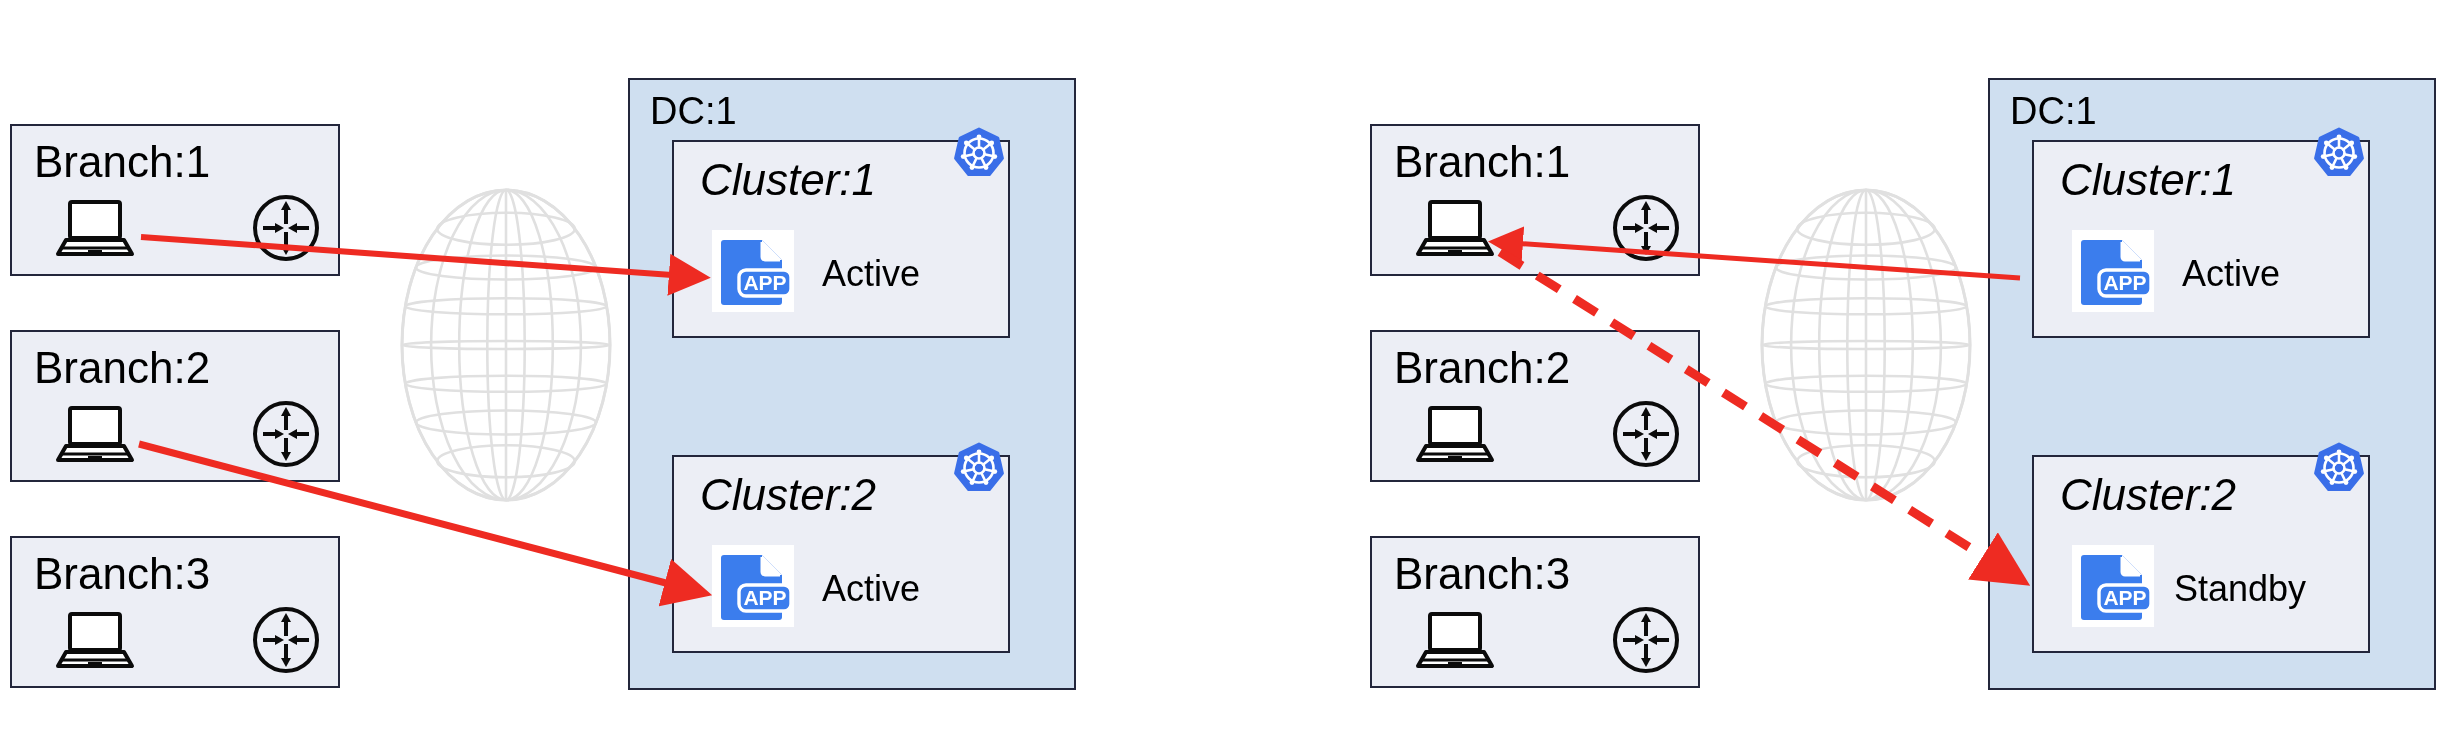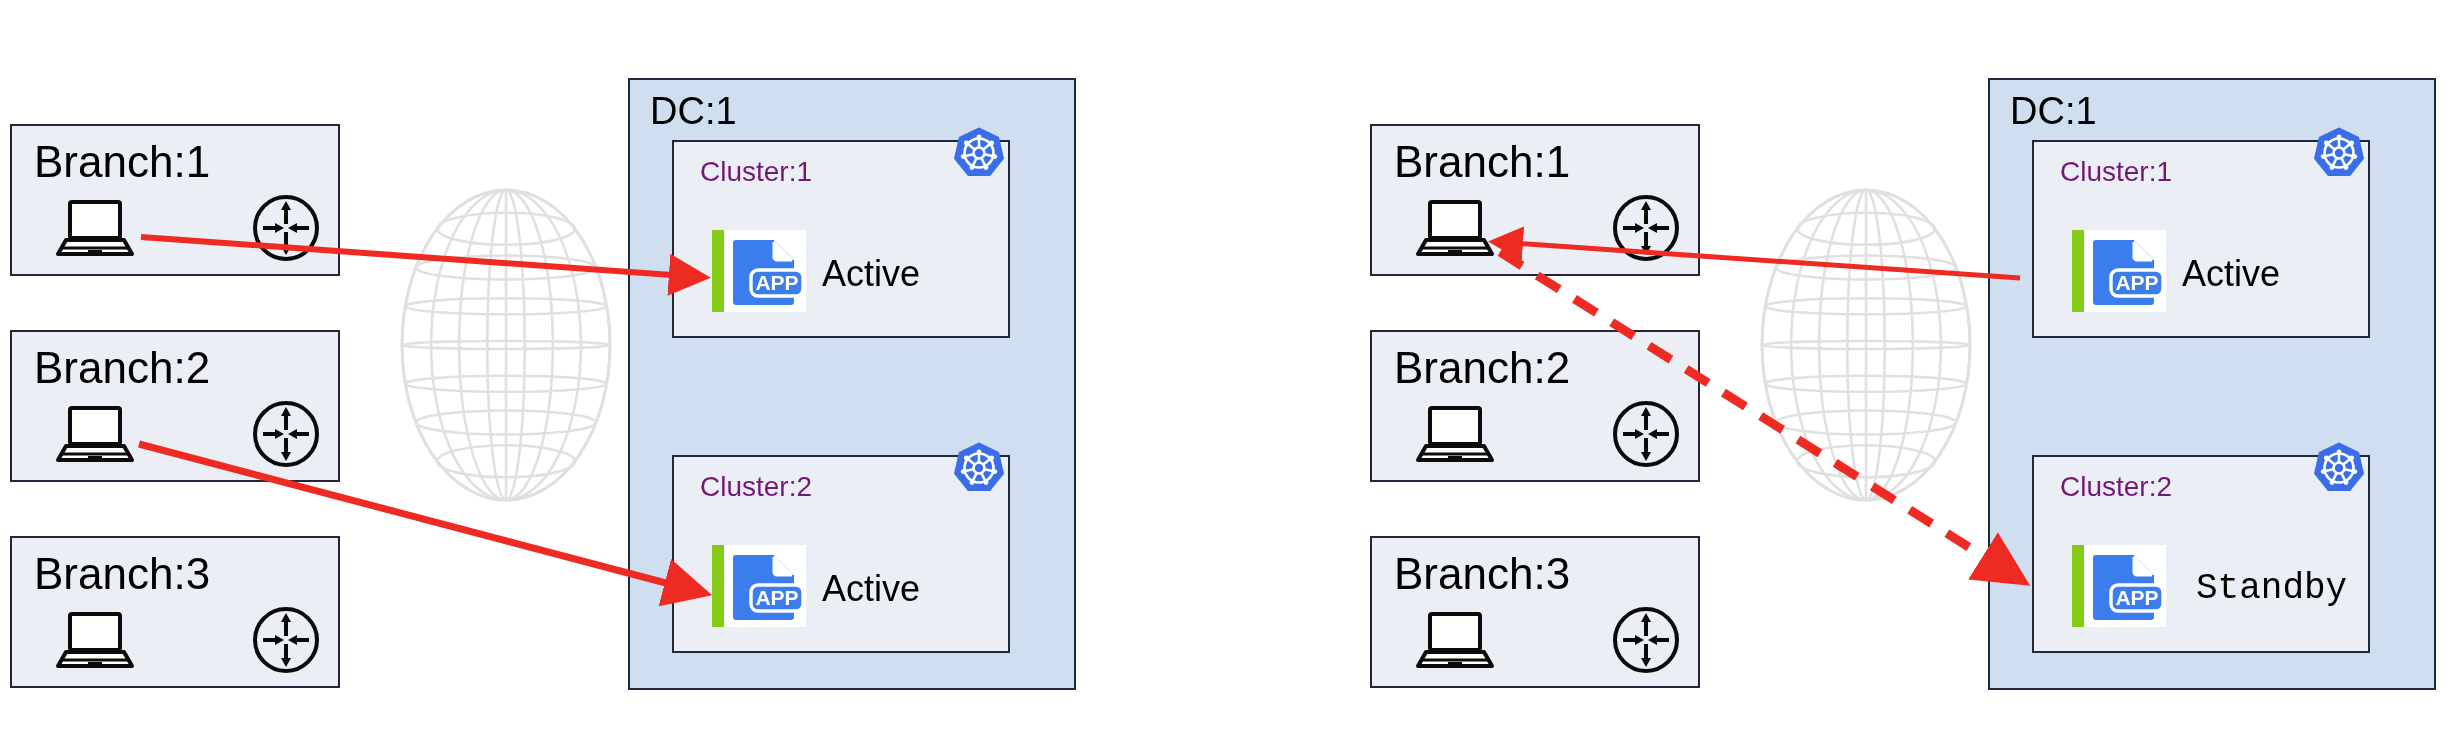--- a/index.html
+++ b/index.html
@@ -41,38 +41,39 @@
   }
   .cluster-box{
     position:absolute;
     background:#eceef5;
     border:2px solid #23263b;
     box-sizing:border-box;
   }
   .cluster-label{
     position:absolute;
     left:26px; top:16px;
-    font-size:28px;
-    color:#701a75;
+    font-size:44px;
+    color:#000000;
     line-height:1;
     white-space:nowrap;
+    font-style:italic;
   }
   .status-label{
     position:absolute;
     font-size:36px;
     color:#000000;
     line-height:1;
     white-space:nowrap;
   }
 
   
   .laptop-icon{position:absolute;}
   .router-icon{position:absolute;}
   .k8s-icon{position:absolute;}
-  .app-icon{position:absolute;background:#84cc16;padding-left:12px;}
+  .app-icon{position:absolute;background:#c4b5fd;}
   .globe-icon{position:absolute;}
 
   svg{display:block;overflow:visible;}
 
   
   #arrow-layer{
     position:absolute;left:0;top:0;
     width:2451px;height:750px;
     pointer-events:none;
   }
@@ -376,21 +377,21 @@
       <span class="app-icon" style="left: 38px; top: 88px;">
         <svg width="82" height="82" viewBox="0 0 82 82">
           <rect x="0" y="0" width="82" height="82" fill="#ffffff"></rect>
           <path d="M12 10 h38 l20 20 v42 a3 3 0 0 1 -3 3 h-55 a3 3 0 0 1 -3 -3 v-59 a3 3 0 0 1 3 -3 z" fill="#3b7ded"></path>
           <path d="M50 10 v17 a3 3 0 0 0 3 3 h17 z" fill="#ffffff"></path>
           <path d="M50 12 v15 a3 3 0 0 0 3 3 h15" fill="none" stroke="#ffffff" stroke-width="3"></path>
           <rect x="27" y="40" width="52" height="26" rx="7" fill="#3b7ded" stroke="#ffffff" stroke-width="3.4"></rect>
           <text x="53" y="59.5" font-family="Liberation Sans, sans-serif" font-size="21" font-weight="bold" fill="#ffffff" text-anchor="middle">APP</text>
         </svg>
       </span>
-      <div class="status-label" style="left: 162px; top: 114px; font-family: Liberation Mono, monospace;">Standby</div>
+      <div class="status-label" style="left: 140px; top: 114px;">Standby</div>
     </div>
     <span class="k8s-icon" style="left: 2314px; top: 443px;">
       <svg width="50" height="50" viewBox="0 0 50 50">
         <polygon points="25.0,1.0 43.8,10.0 48.4,30.3 35.4,46.6 14.6,46.6 1.6,30.3 6.2,10.0" fill="#3a6ee8" stroke="#3a6ee8" stroke-width="3" stroke-linejoin="round"></polygon>
         <circle cx="25" cy="25" r="14.5" fill="none" stroke="#ffffff" stroke-width="2.6"></circle>
         <circle cx="25" cy="25" r="5.5" fill="none" stroke="#ffffff" stroke-width="2.6"></circle>
         <line x1="25.0" y1="19.5" x2="25.0" y2="10.0" stroke="#ffffff" stroke-width="2.6" stroke-linecap="round"></line>
         <circle cx="25.0" cy="8.8" r="2.4" fill="#ffffff"></circle>
         <line x1="29.3" y1="21.6" x2="36.7" y2="15.6" stroke="#ffffff" stroke-width="2.6" stroke-linecap="round"></line>
         <circle cx="37.7" cy="14.9" r="2.4" fill="#ffffff"></circle>

